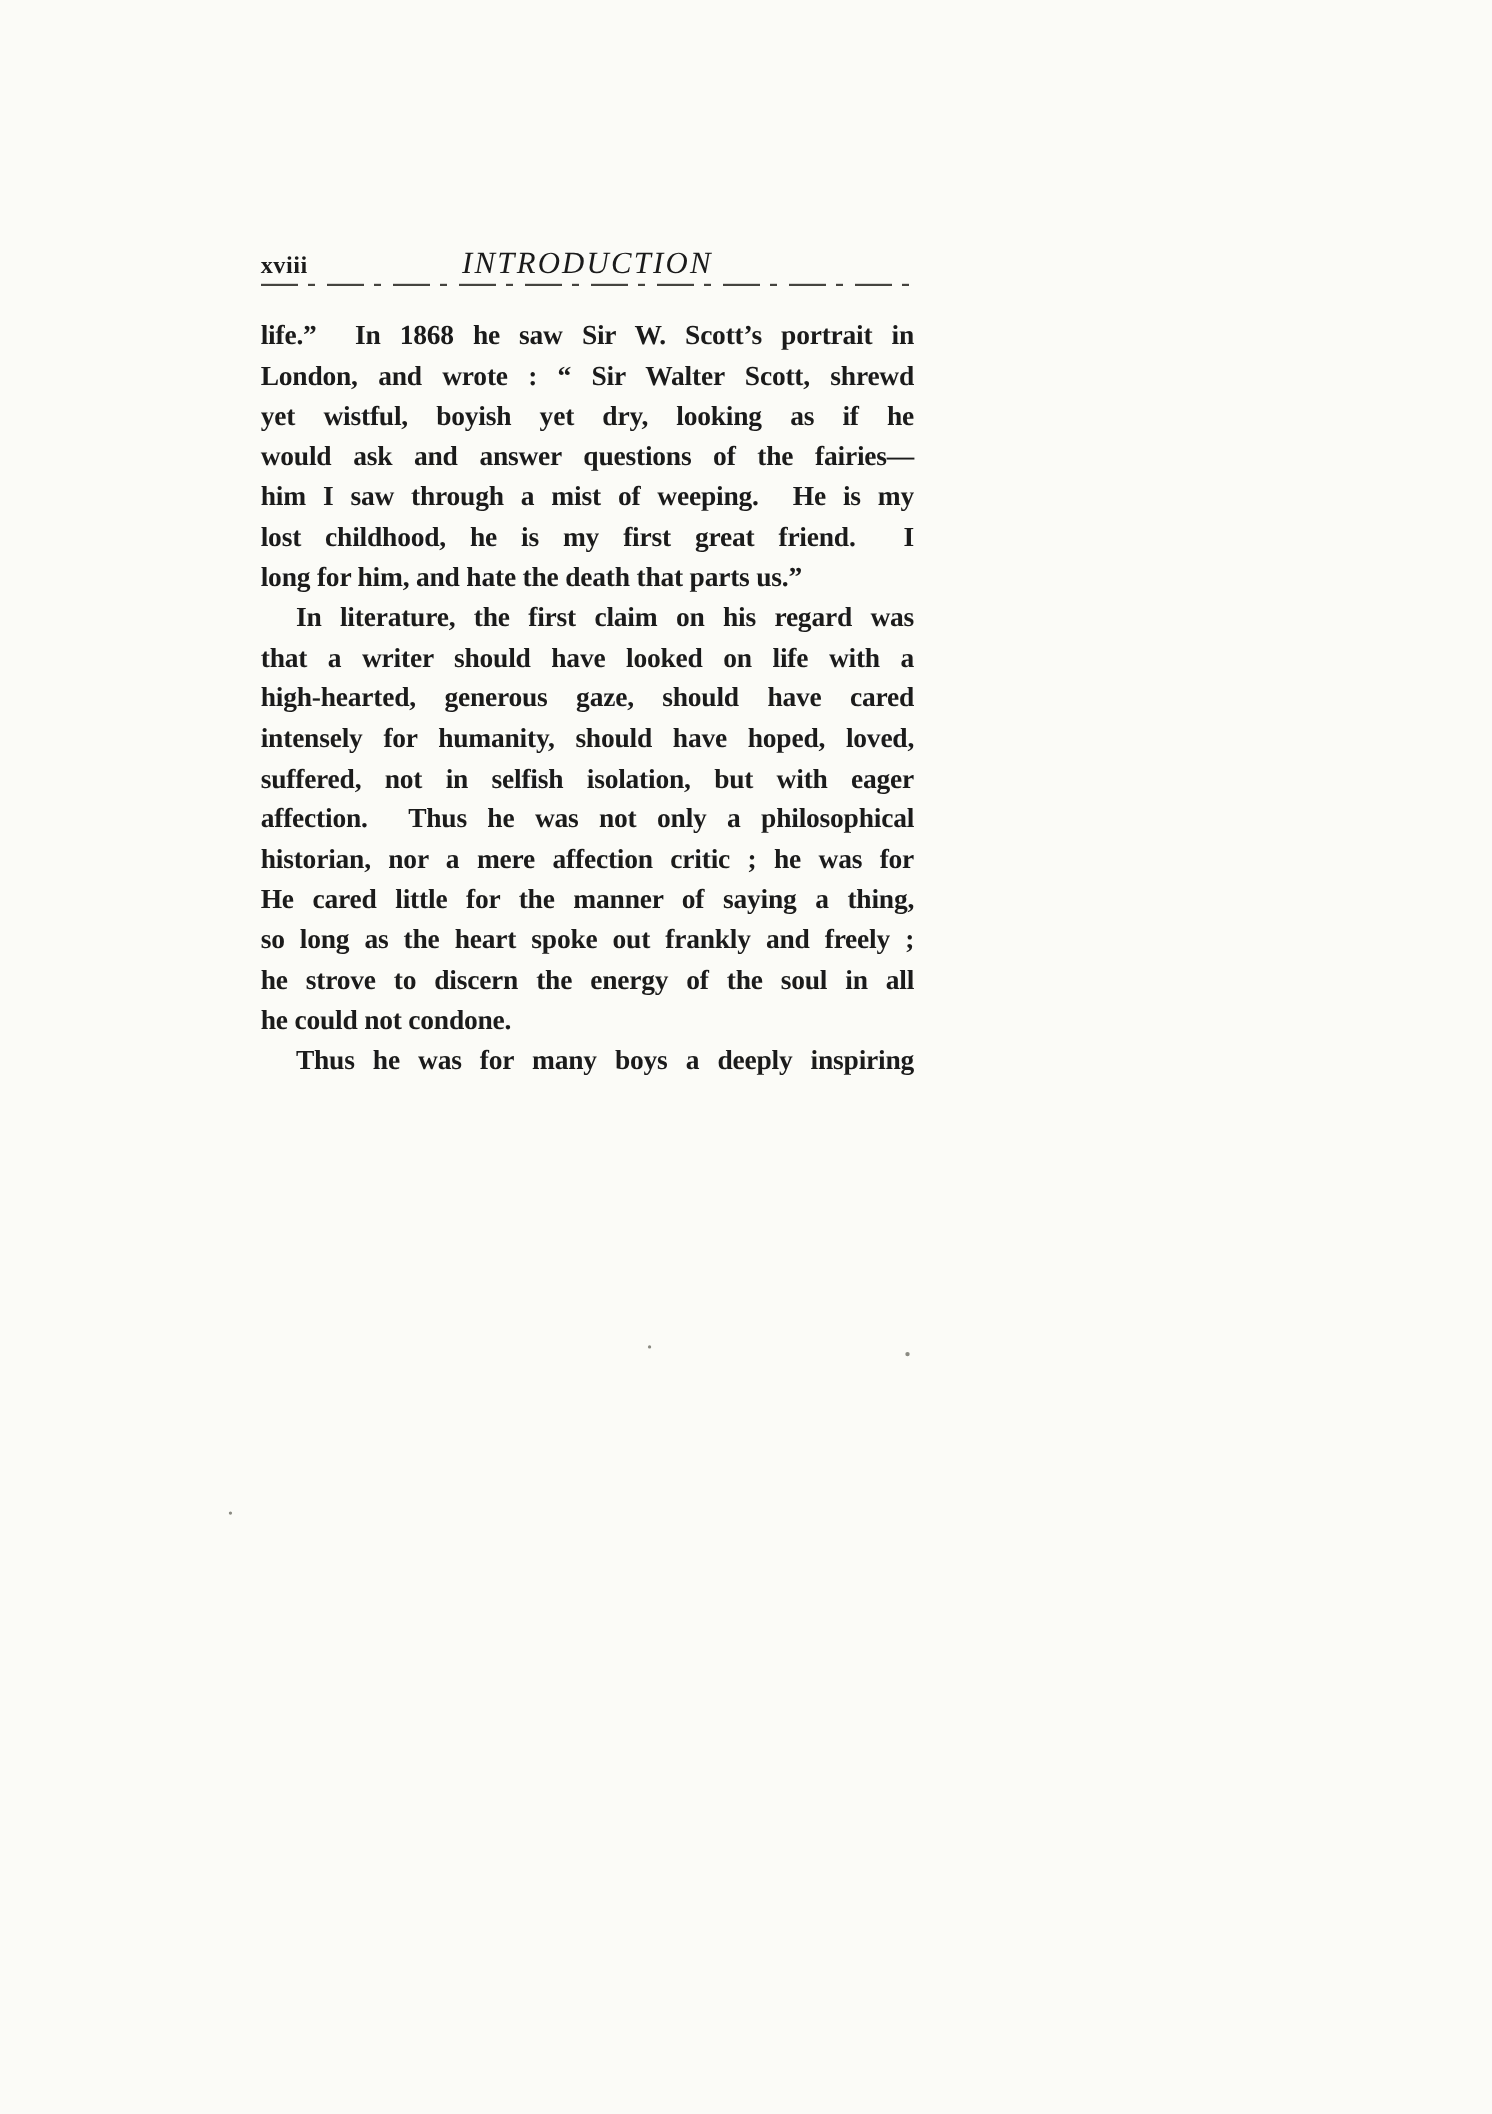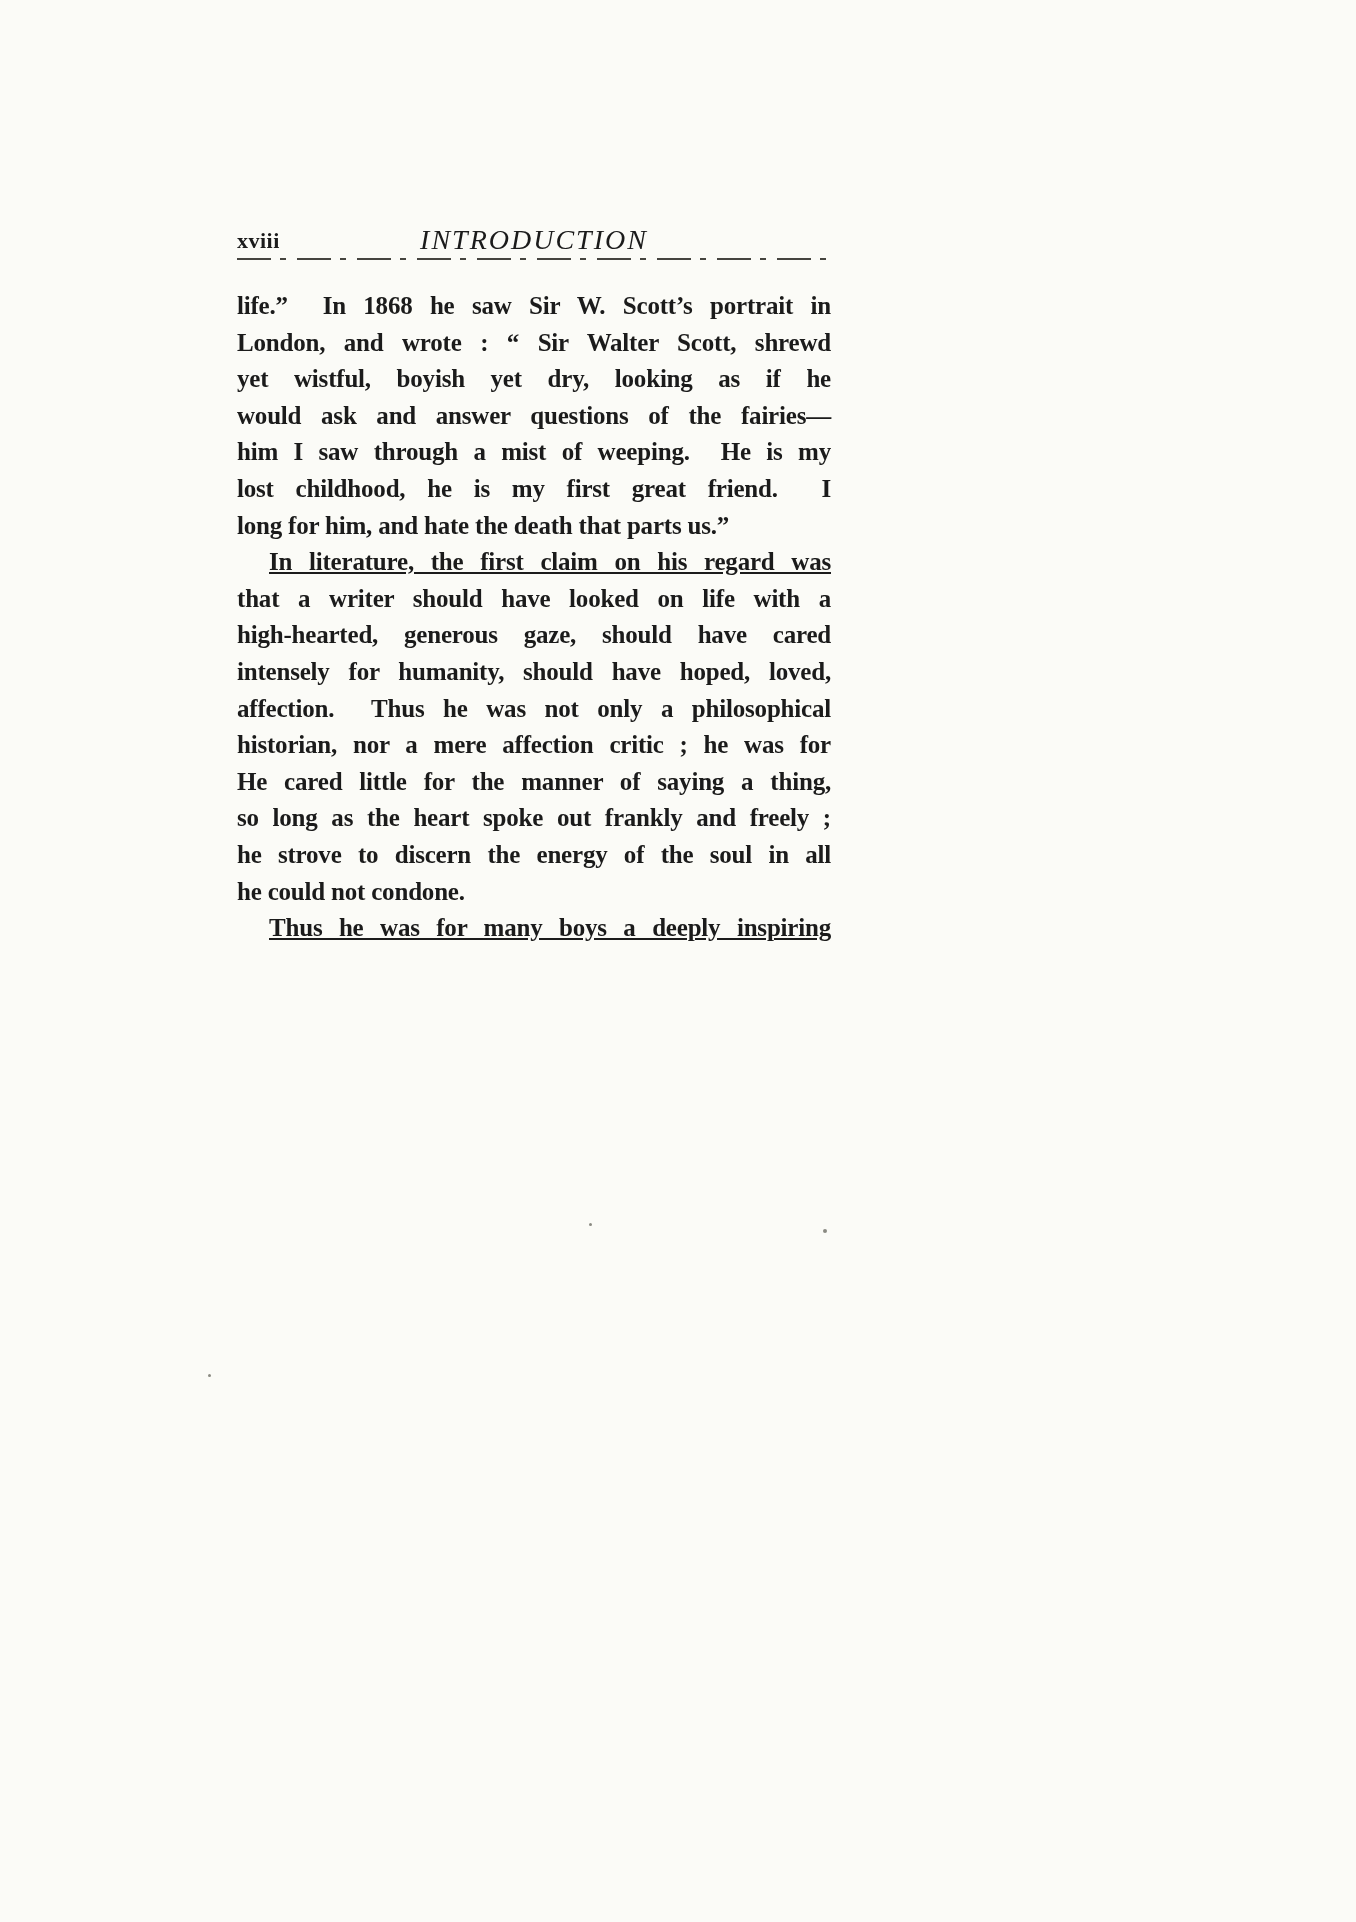--- a/index.html
+++ b/index.html
@@ -66,21 +66,20 @@
   .line {
     text-align: justify;
     text-align-last: justify;
     min-height: 36.6px;
   }
   .line.last {
     text-align-last: left;
   }
   .line.indent {
     text-indent: 32px;
-    text-decoration: underline;
   }
   .speck {
     position: absolute;
     background: #8a8a82;
     border-radius: 50%;
   }
   .speck-1 { left: 823px; top: 1229px; width: 4px; height: 4px; }
   .speck-2 { left: 208px; top: 1374px; width: 3px; height: 3px; }
   .speck-3 { left: 589px; top: 1223px; width: 3px; height: 3px; }
 </style>
@@ -102,20 +101,21 @@
           <div class="line">would ask and answer questions of the fairies—</div>
           <div class="line">him I saw through a mist of weeping.&nbsp; He is my</div>
           <div class="line">lost childhood, he is my first great friend.&nbsp; I</div>
           <div class="line last">long for him, and hate the death that parts us.”</div>
         </div>
         <div class="paragraph">
           <div class="line indent">In literature, the first claim on his regard was</div>
           <div class="line">that a writer should have looked on life with a</div>
           <div class="line">high-hearted, generous gaze, should have cared</div>
           <div class="line">intensely for humanity, should have hoped, loved,</div>
+          <div class="line">suffered, not in selfish isolation, but with eager</div>
           <div class="line">affection.&nbsp; Thus he was not only a philosophical</div>
           <div class="line">historian, nor a mere affection critic ; he was for</div>
           <div class="line">He cared little for the manner of saying a thing,</div>
           <div class="line">so long as the heart spoke out frankly and freely ;</div>
           <div class="line">he strove to discern the energy of the soul in all</div>
           <div class="line last">he could not condone.</div>
         </div>
         <div class="paragraph">
           <div class="line indent">Thus he was for many boys a deeply inspiring</div>
         </div>

